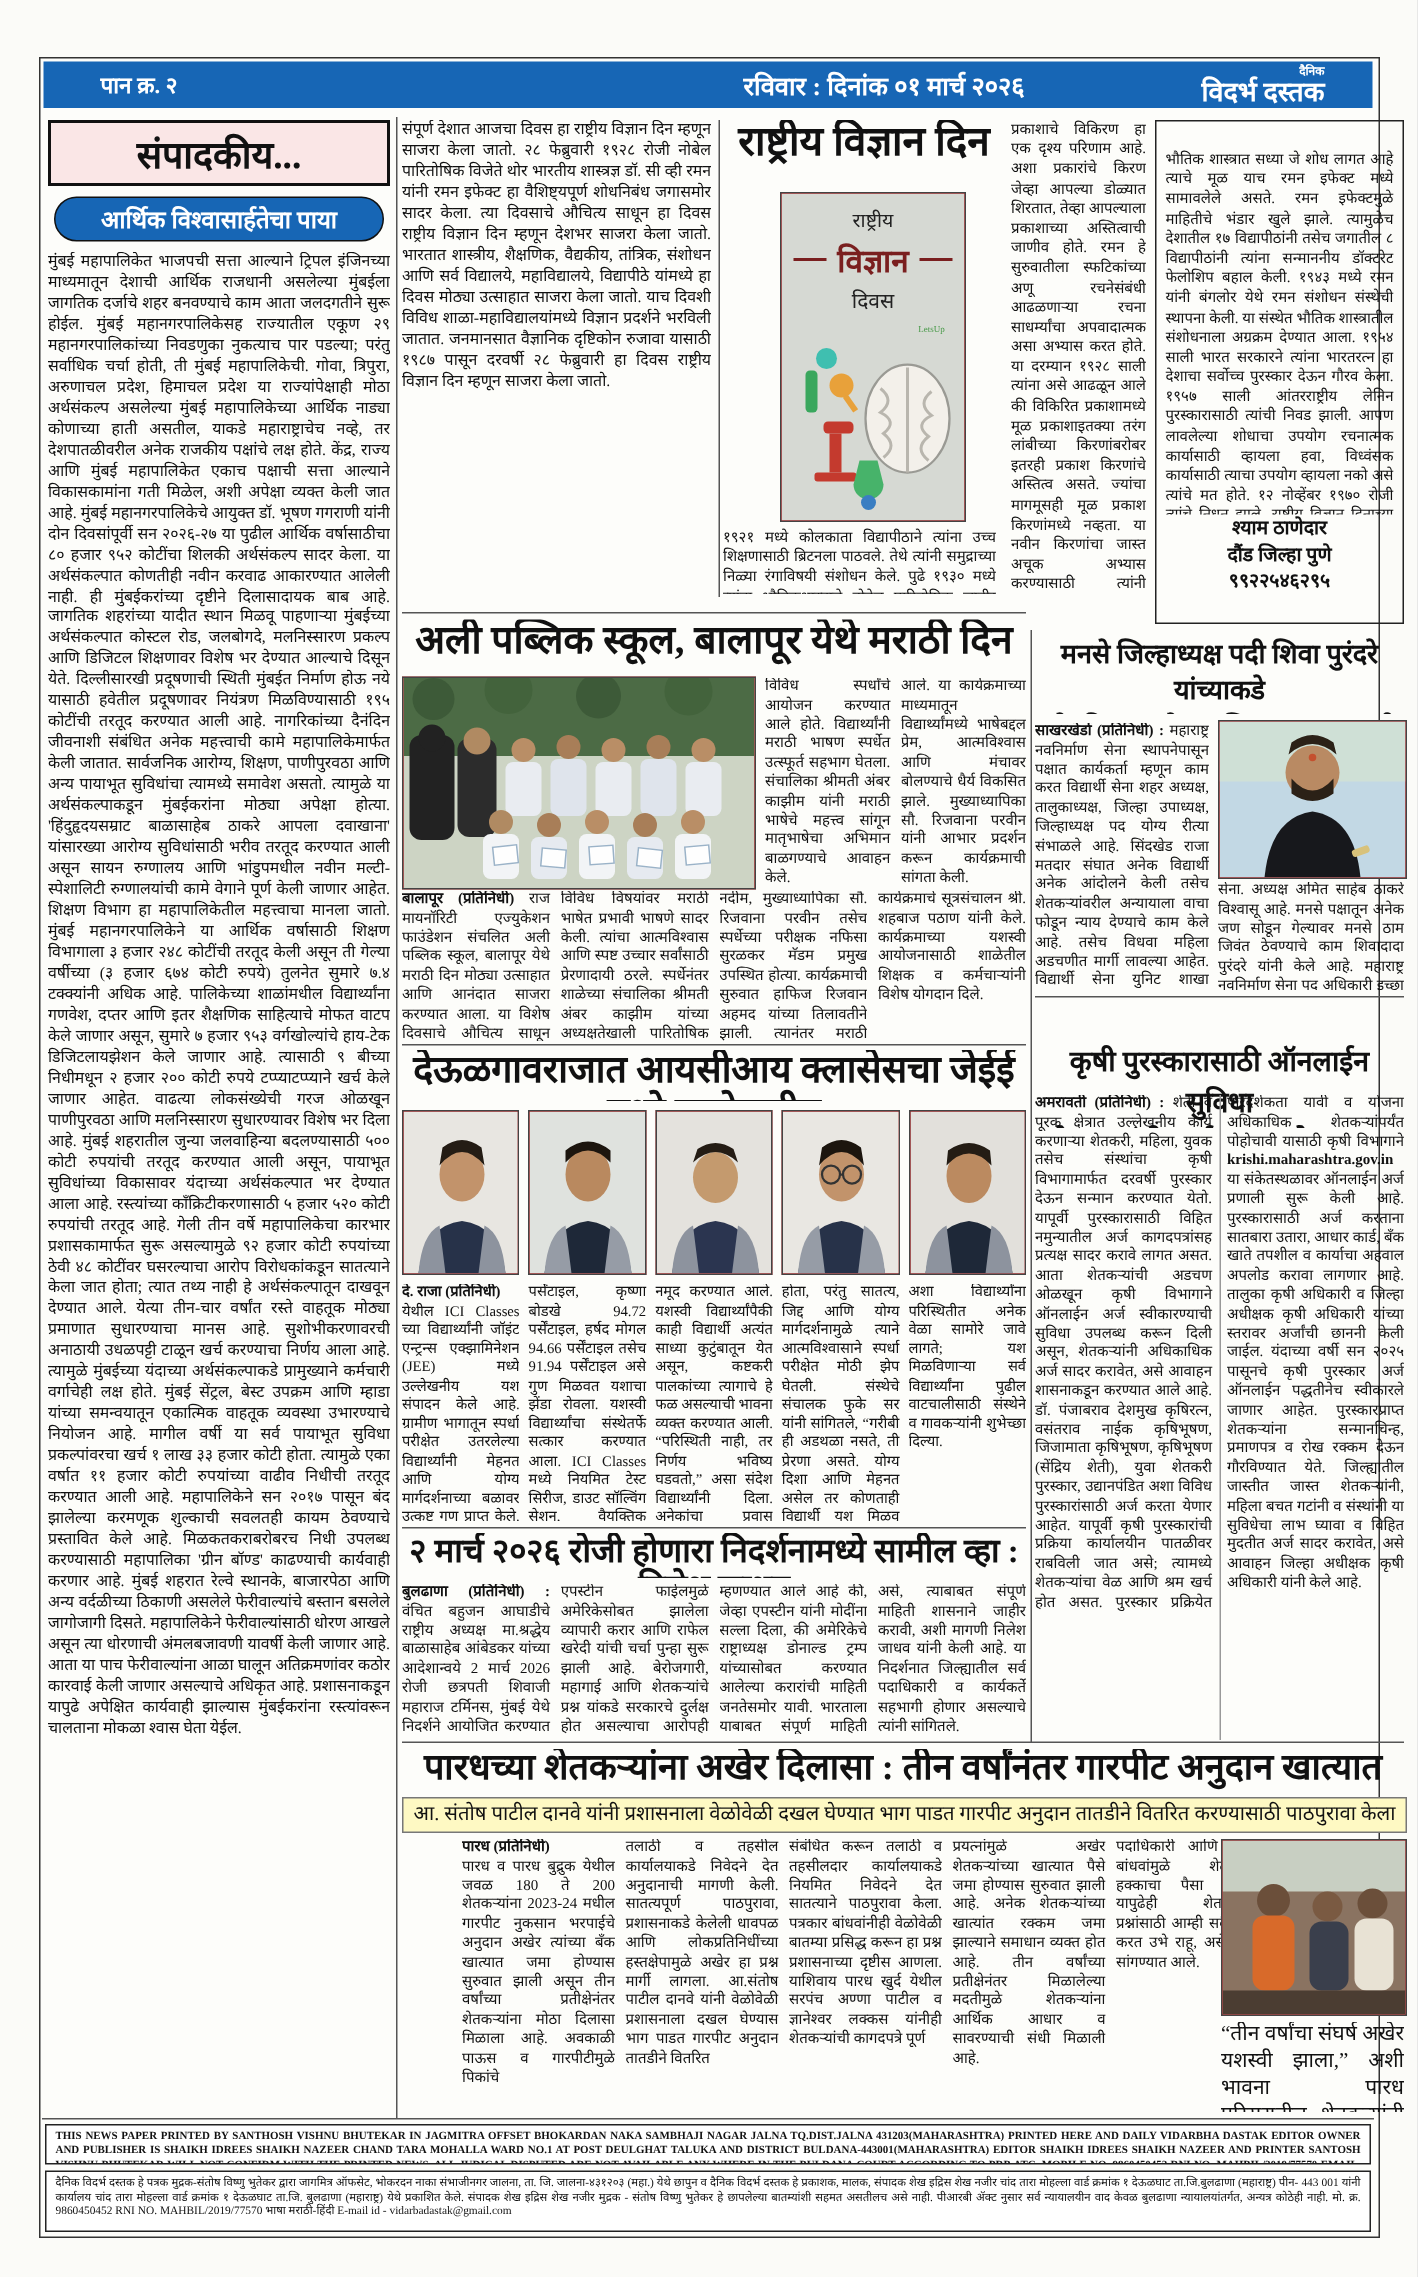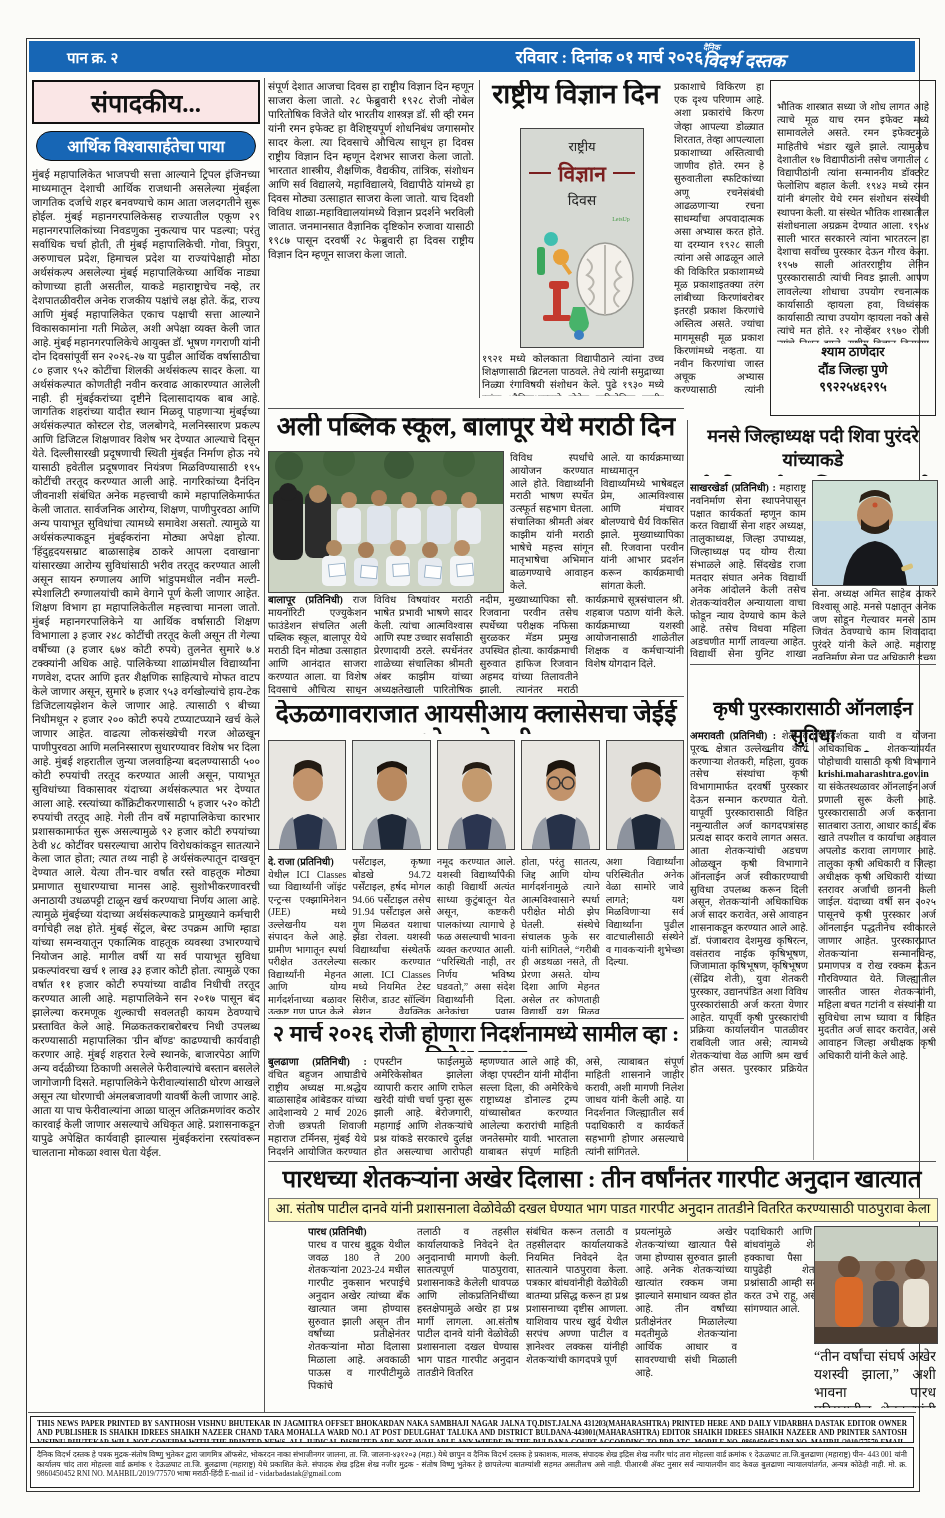--- a/index.html
+++ b/index.html
@@ -4,21 +4,21 @@
 <style>
   html,body{margin:0;padding:0;background:#d9d9d9;}
   .page{position:relative;width:945px;height:1518px;margin:0 auto;background:#fbfbf8;
         font-family:"Liberation Serif", serif;color:#111;overflow:hidden;}
   .frame{position:absolute;left:26px;top:38px;width:892px;height:1452px;border:1.5px solid #333;background:#fdfdfa;}
   .abs{position:absolute;}
   .topbar{position:absolute;left:29px;top:41px;width:886px;height:31px;background:#1766b5;color:#fff;
           display:flex;align-items:center;}
   .topbar .pageno{font-weight:bold;font-size:15px;padding-left:38px;width:200px;}
   .topbar .dateline{flex:1;text-align:right;font-weight:bold;font-size:17px;}
-  .topbar .mast{width:200px;text-align:left;padding-right:12px;line-height:1;font-style:italic;}
+  .topbar .mast{width:200px;text-align:right;padding-right:32px;line-height:1;}
   .mast .m-top{display:block;font-size:8px;font-weight:bold;}
   .mast .m-main{display:block;font-size:18px;font-weight:bold;}
   .vline{position:absolute;width:0;border-left:1px solid #555;}
   .hline{position:absolute;height:0;border-top:1px solid #555;}
   .body-text{font-size:10.6px;line-height:1.32;text-align:justify;overflow:hidden;}
   .small-text{font-size:10px;line-height:1.28;text-align:justify;overflow:hidden;}
   .dl{font-weight:bold;}
   
   .ed-col{position:absolute;left:32px;top:80px;width:228px;height:1330px;}
   .ed-head{border:2px solid #111;background:#fae6e6;text-align:center;font-size:25px;font-weight:bold;padding:3px 0;}

